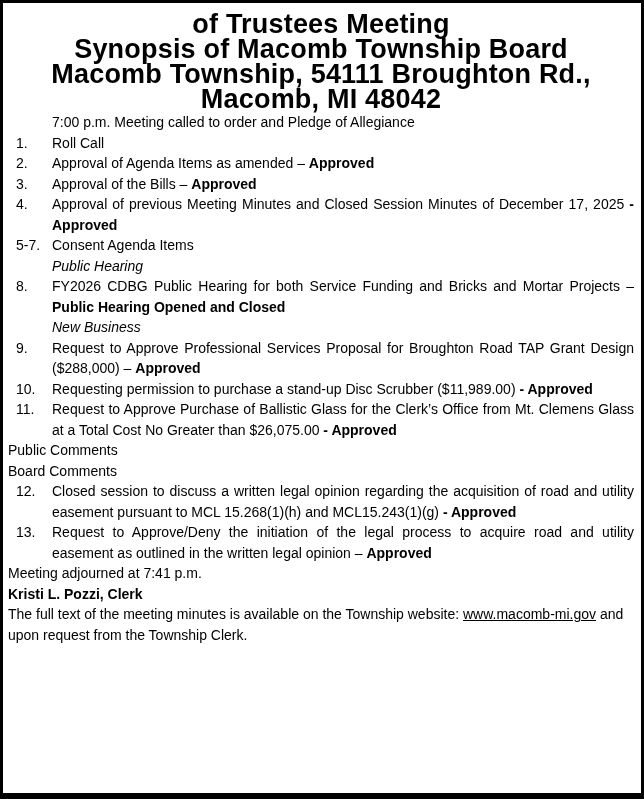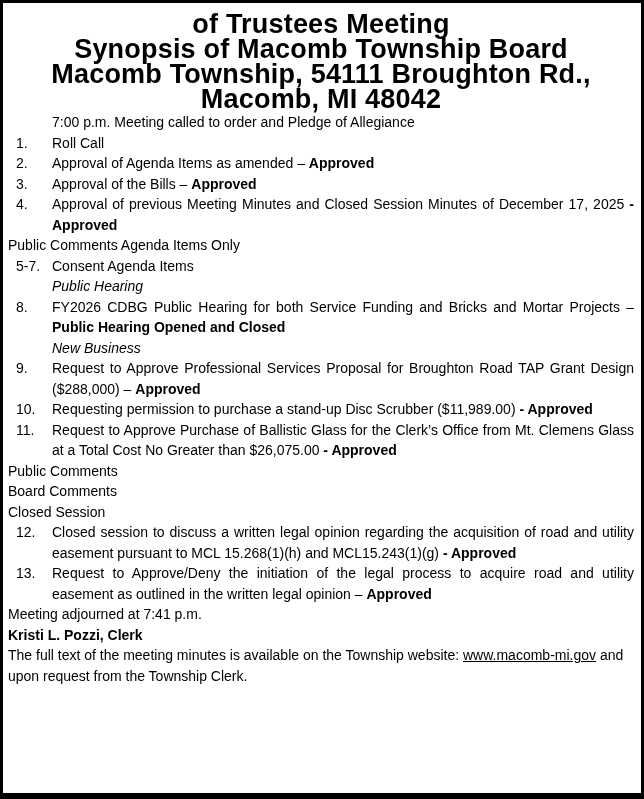--- a/index.html
+++ b/index.html
@@ -71,21 +71,20 @@
     </div>
 
     <div class="item">
       <span class="num">3.</span><span>Approval of the Bills – </span><b>Approved</b>
     </div>
 
     <div class="item">
       <span class="num">4.</span><span>Approval of previous Meeting Minutes and Closed Session Minutes of December 17, 2025 </span><b>- Approved</b>
     </div>
 
-    <div class="flush">Public Comments Agenda Items Only</div>
 
     <div class="item wide-num">
       <span class="num">5-7.</span><span>Consent Agenda Items</span>
     </div>
 
     <div class="sub">Public Hearing</div>
 
     <div class="item">
       <span class="num">8.</span><span>FY2026 CDBG Public Hearing for both Service Funding and Bricks and Mortar Projects – </span><b>Public Hearing Opened and Closed</b>
     </div>
@@ -99,21 +98,20 @@
     <div class="item">
       <span class="num">10.</span><span>Requesting permission to purchase a stand-up Disc Scrubber ($11,989.00) </span><b>- Approved</b>
     </div>
 
     <div class="item">
       <span class="num">11.</span><span>Request to Approve Purchase of Ballistic Glass for the Clerk’s Office from Mt. Clemens Glass at a Total Cost No Greater than $26,075.00 </span><b>- Approved</b>
     </div>
 
     <div class="flush">Public Comments</div>
     <div class="flush">Board Comments</div>
-    <div class="flush">Closed Session</div>
 
     <div class="item">
       <span class="num">12.</span><span>Closed session to discuss a written legal opinion regarding the acquisition of road and utility easement pursuant to MCL 15.268(1)(h) and MCL15.243(1)(g) </span><b>- Approved</b>
     </div>
 
     <div class="item">
       <span class="num">13.</span><span>Request to Approve/Deny the initiation of the legal process to acquire road and utility easement as outlined in the written legal opinion – </span><b>Approved</b>
     </div>
 
     <div class="flush">Meeting adjourned at 7:41 p.m.</div>

